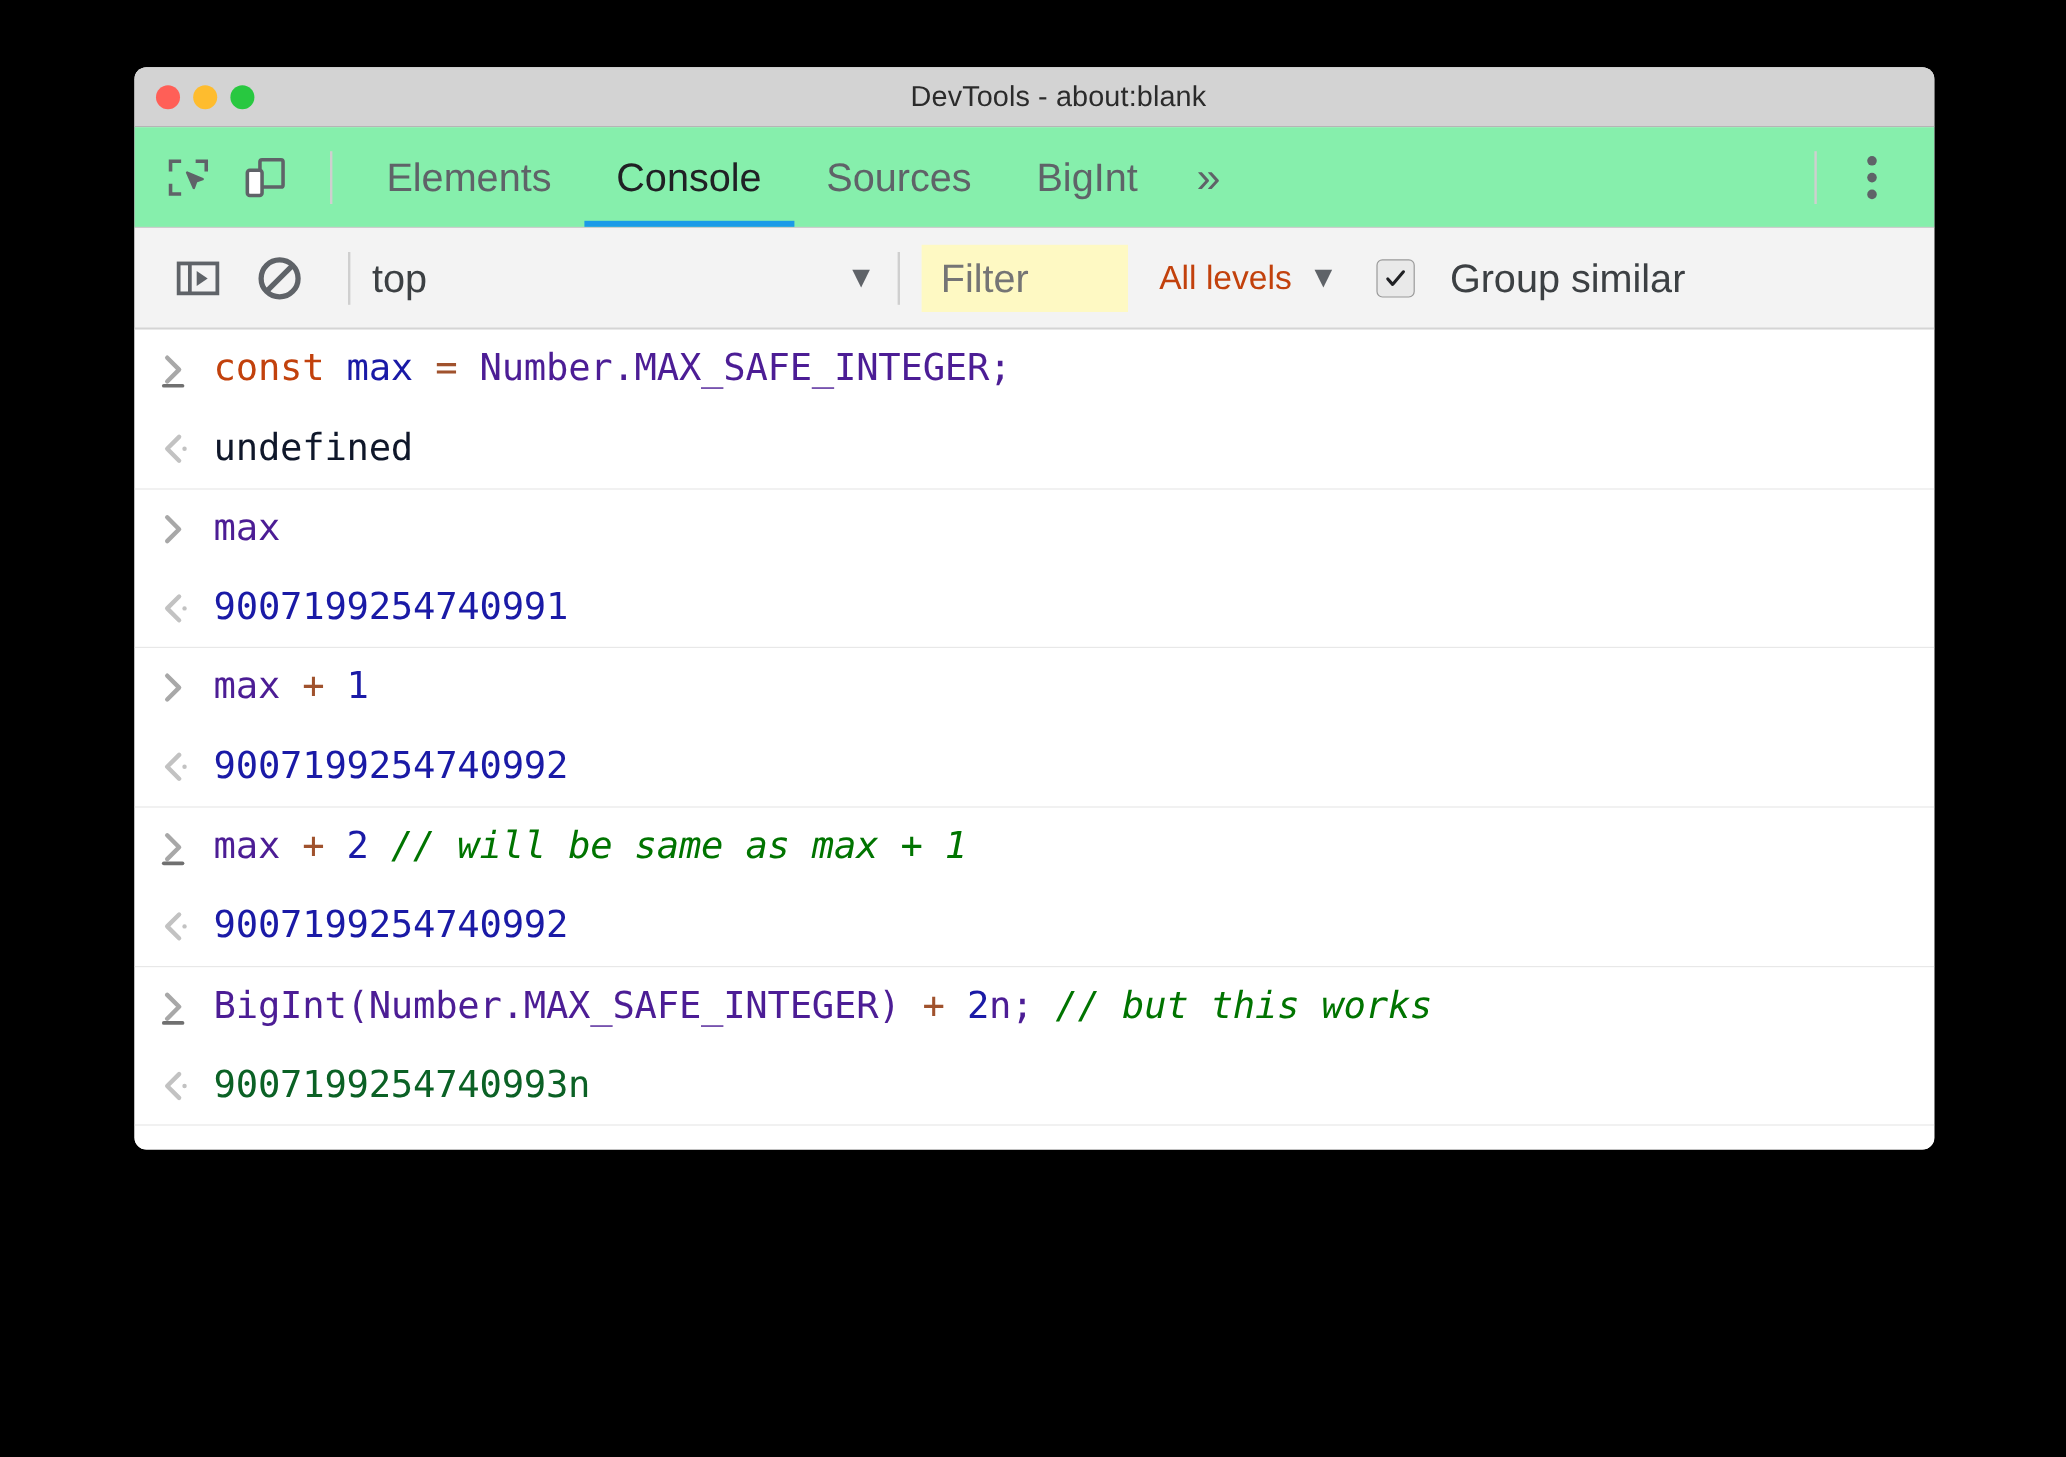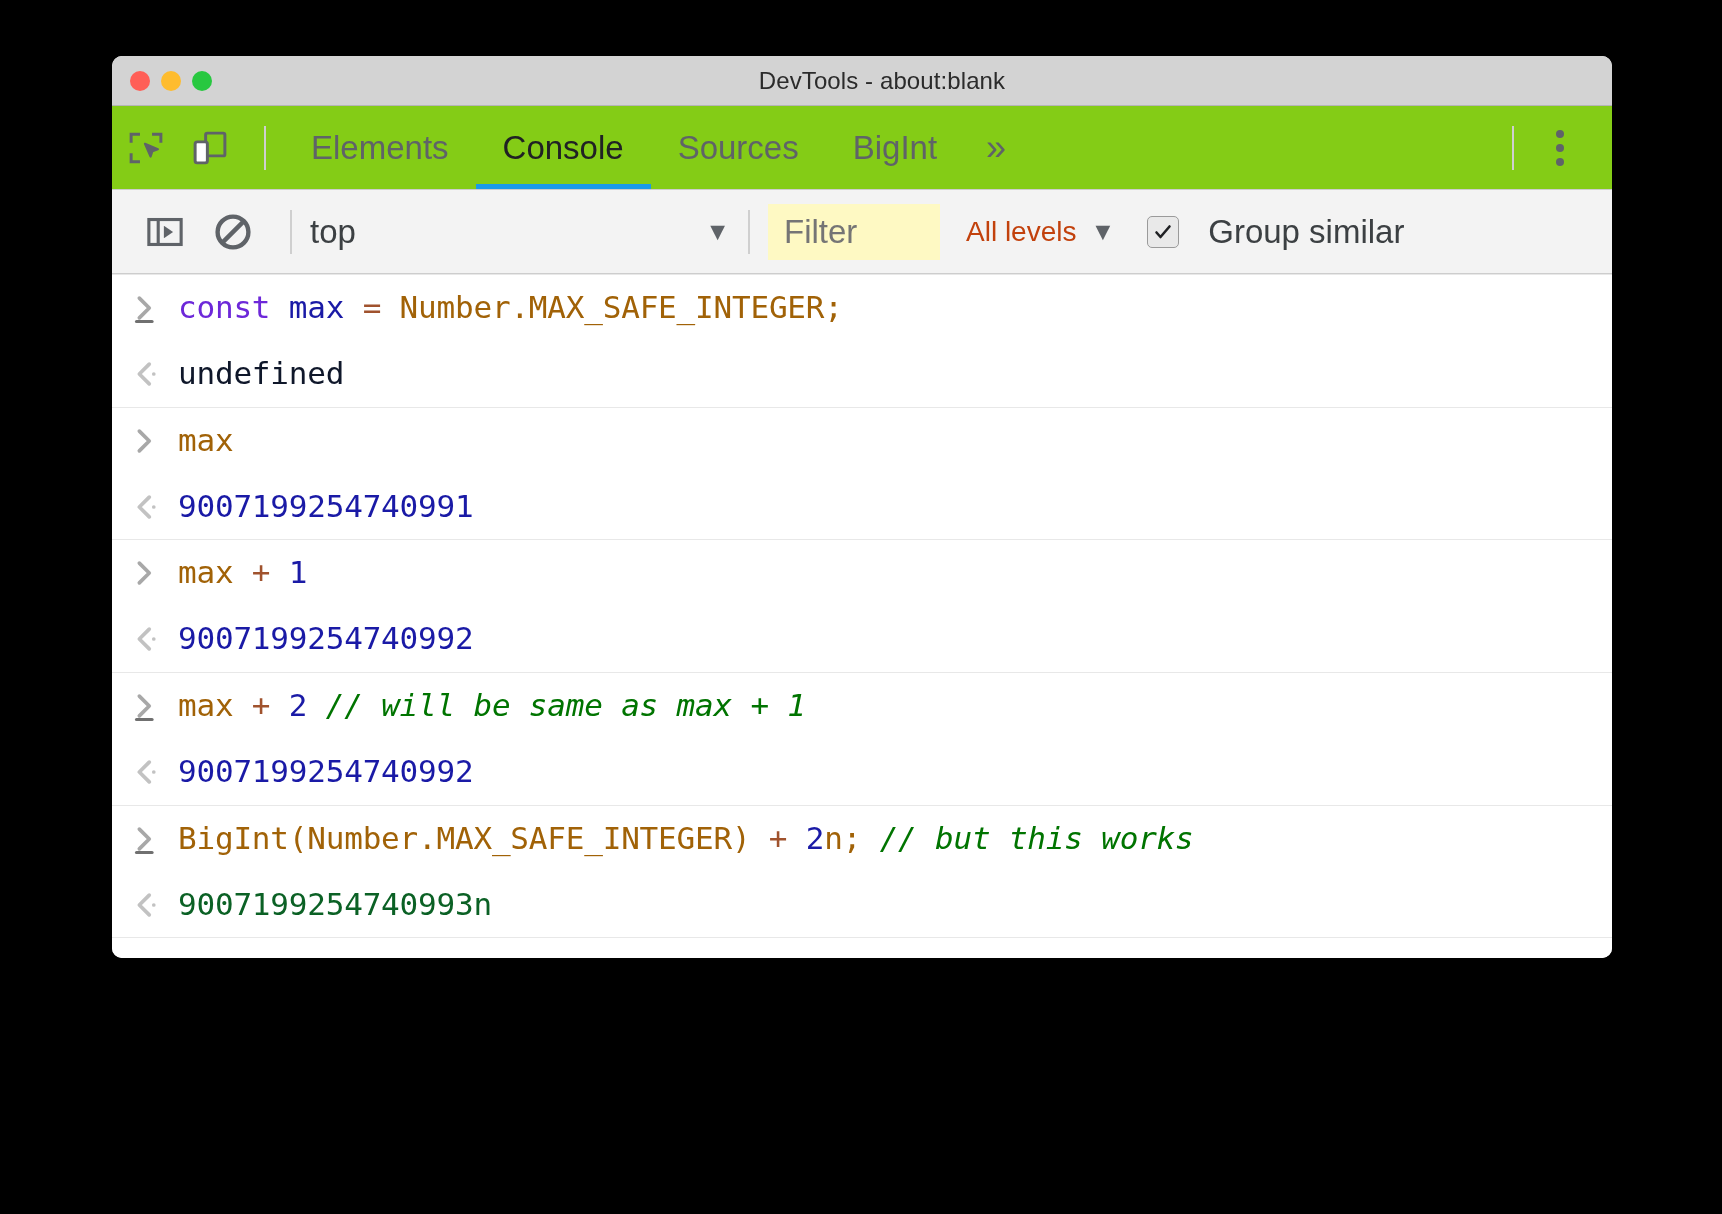--- a/index.html
+++ b/index.html
@@ -66,25 +66,25 @@
     color: #2b2b2b;
     font-family: "Liberation Sans", sans-serif;
     letter-spacing: 0.1px;
     padding-left: 40px;
   }
 
   
   .tabbar {
     position: relative;
     height: 84px;
-    background: #84cc16;
+    background: #86efac;
     border-bottom: 1px solid #cdcdcd;
     display: flex;
     align-items: center;
-    padding-left: 6px;
+    padding-left: 17px;
     box-sizing: border-box;
   }
   .tb-icon {
     width: 56px;
     height: 56px;
     display: flex;
     align-items: center;
     justify-content: center;
     margin-right: 8px;
     cursor: pointer;
@@ -266,24 +266,24 @@
   .code {
     font-family: "DejaVu Sans Mono", "Liberation Mono", monospace;
     font-size: 31px;
     line-height: 1.35;
     color: #202124;
     white-space: pre;
     letter-spacing: -0.2px;
   }
 
   
-  .t-keyword { color: #6d28d9; }
+  .t-keyword { color: #c2410c; }
   .t-var     { color: #1a1aa6; }
   .t-op      { color: #a0522d; }
-  .t-plain   { color: #a16207; }
+  .t-plain   { color: #4c1d95; }
   .t-num     { color: #1a1aa6; }
   .t-comment { color: #007400; font-style: italic; }
   .t-bigint  { color: #0b6125; }
   .t-undef   { color: #0f172a; }
 
   .new-prompt { padding-top: 26px; padding-bottom: 26px; }
 </style>
 </head>
 <body>
 

